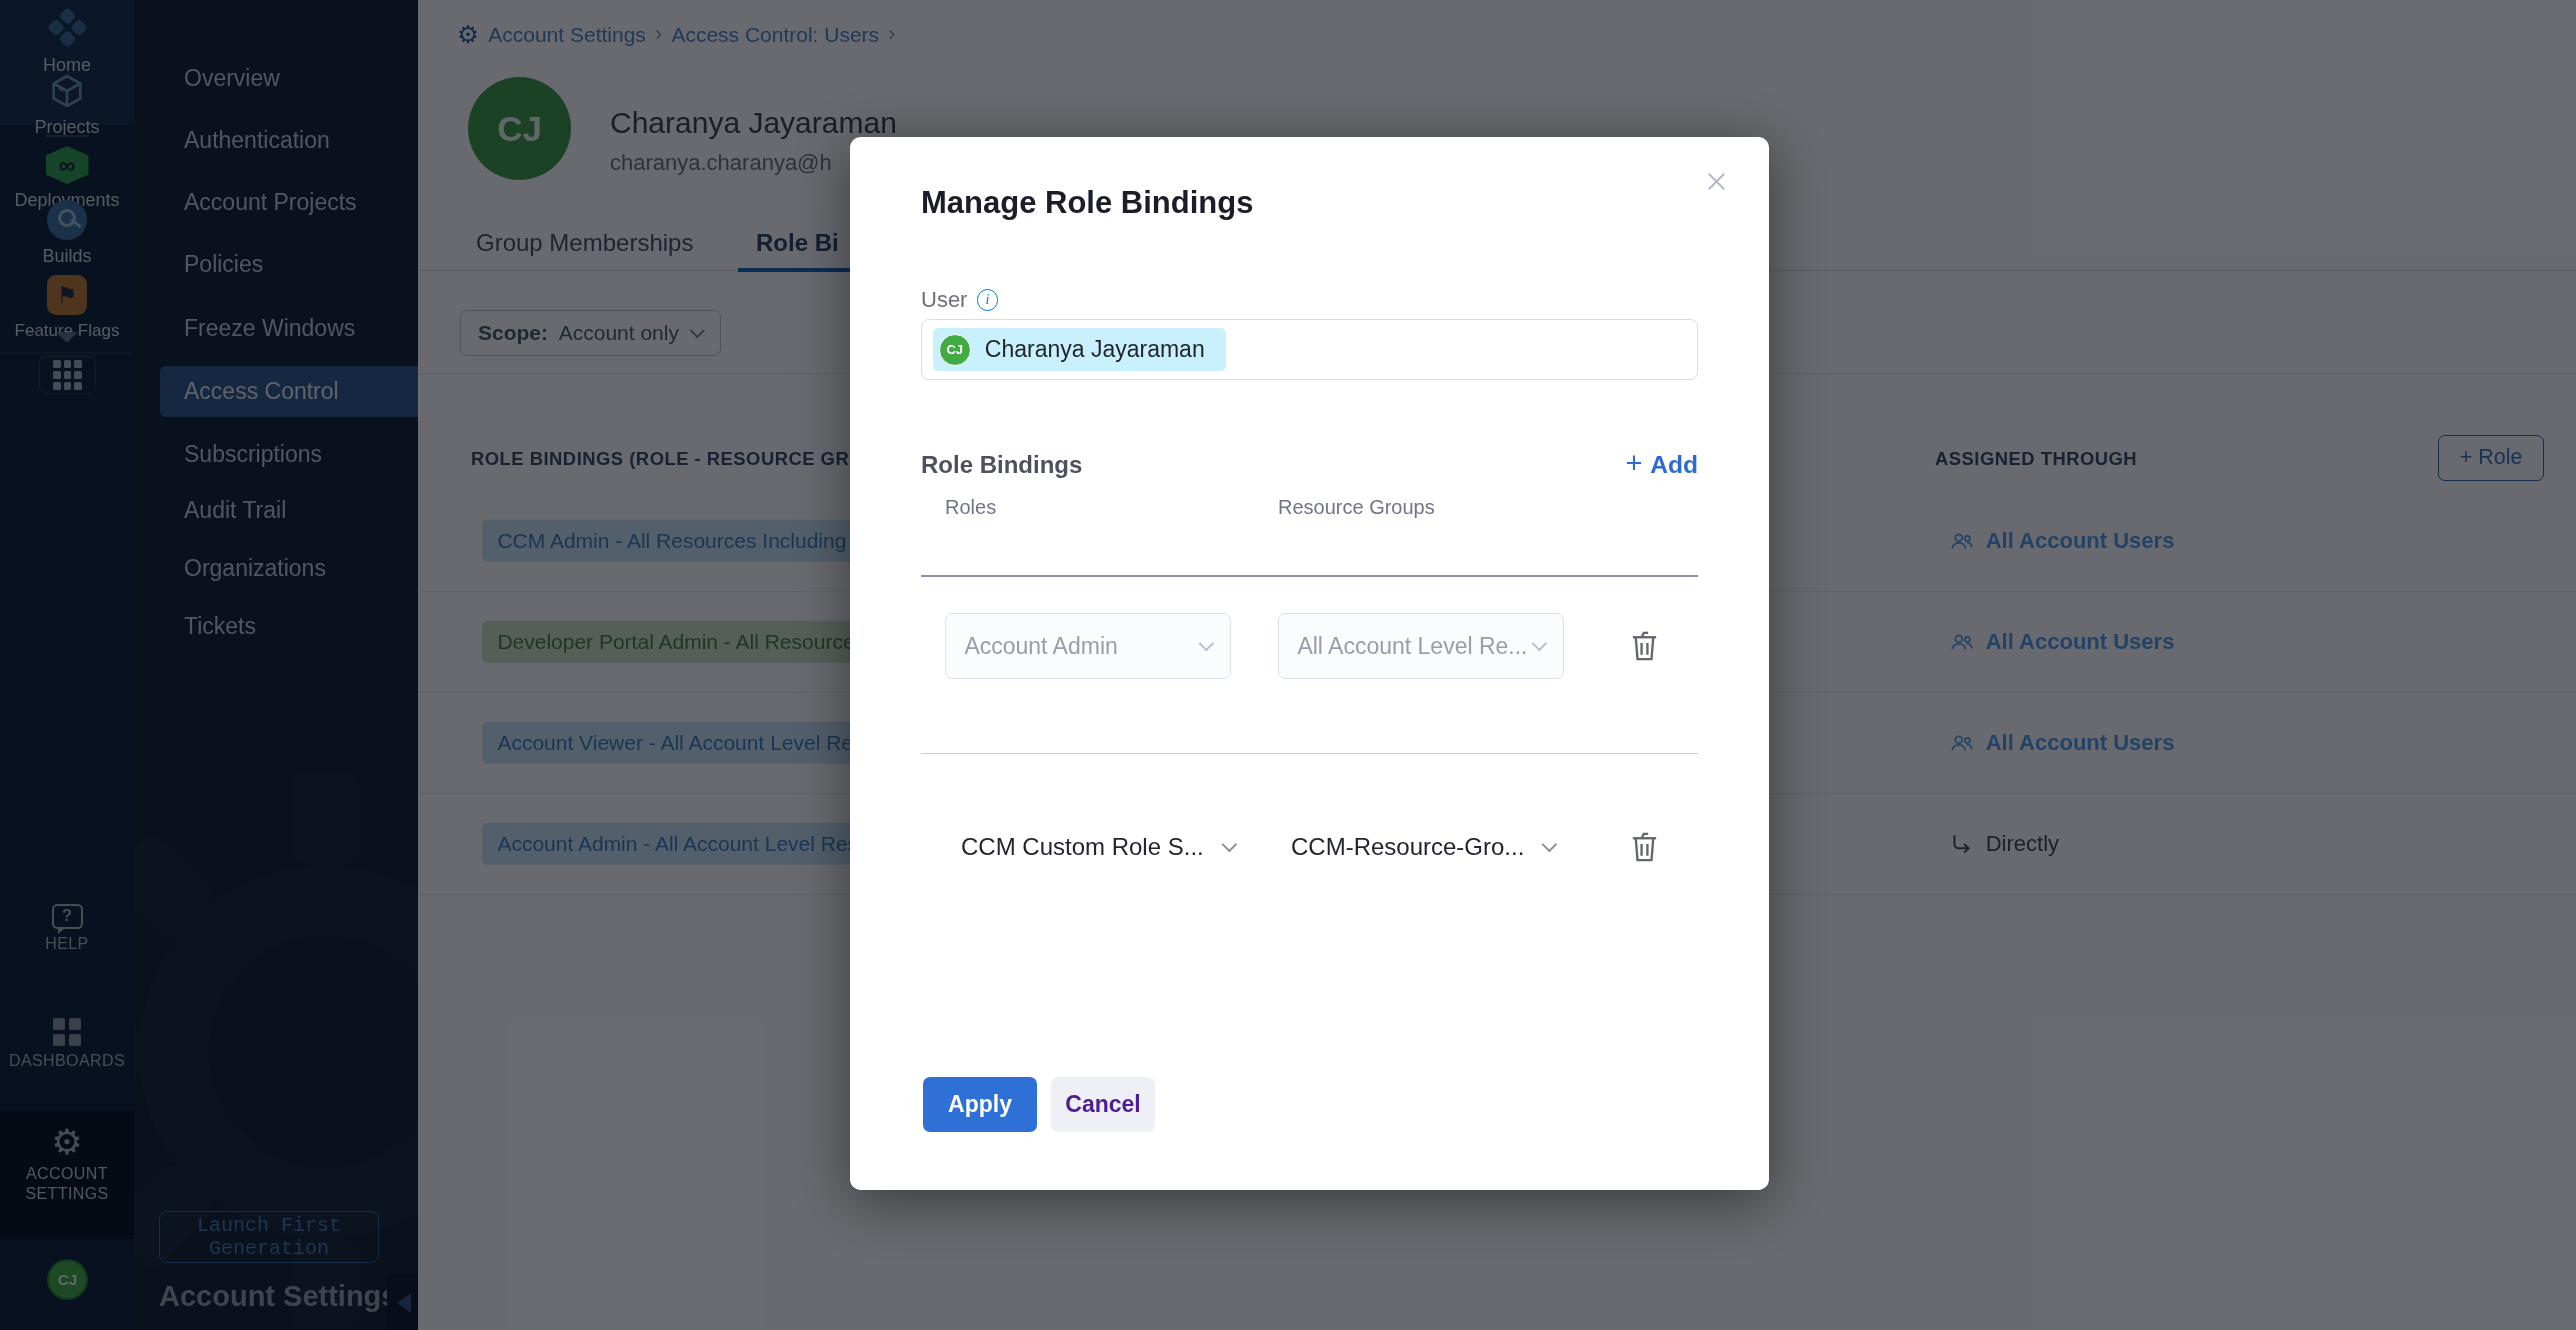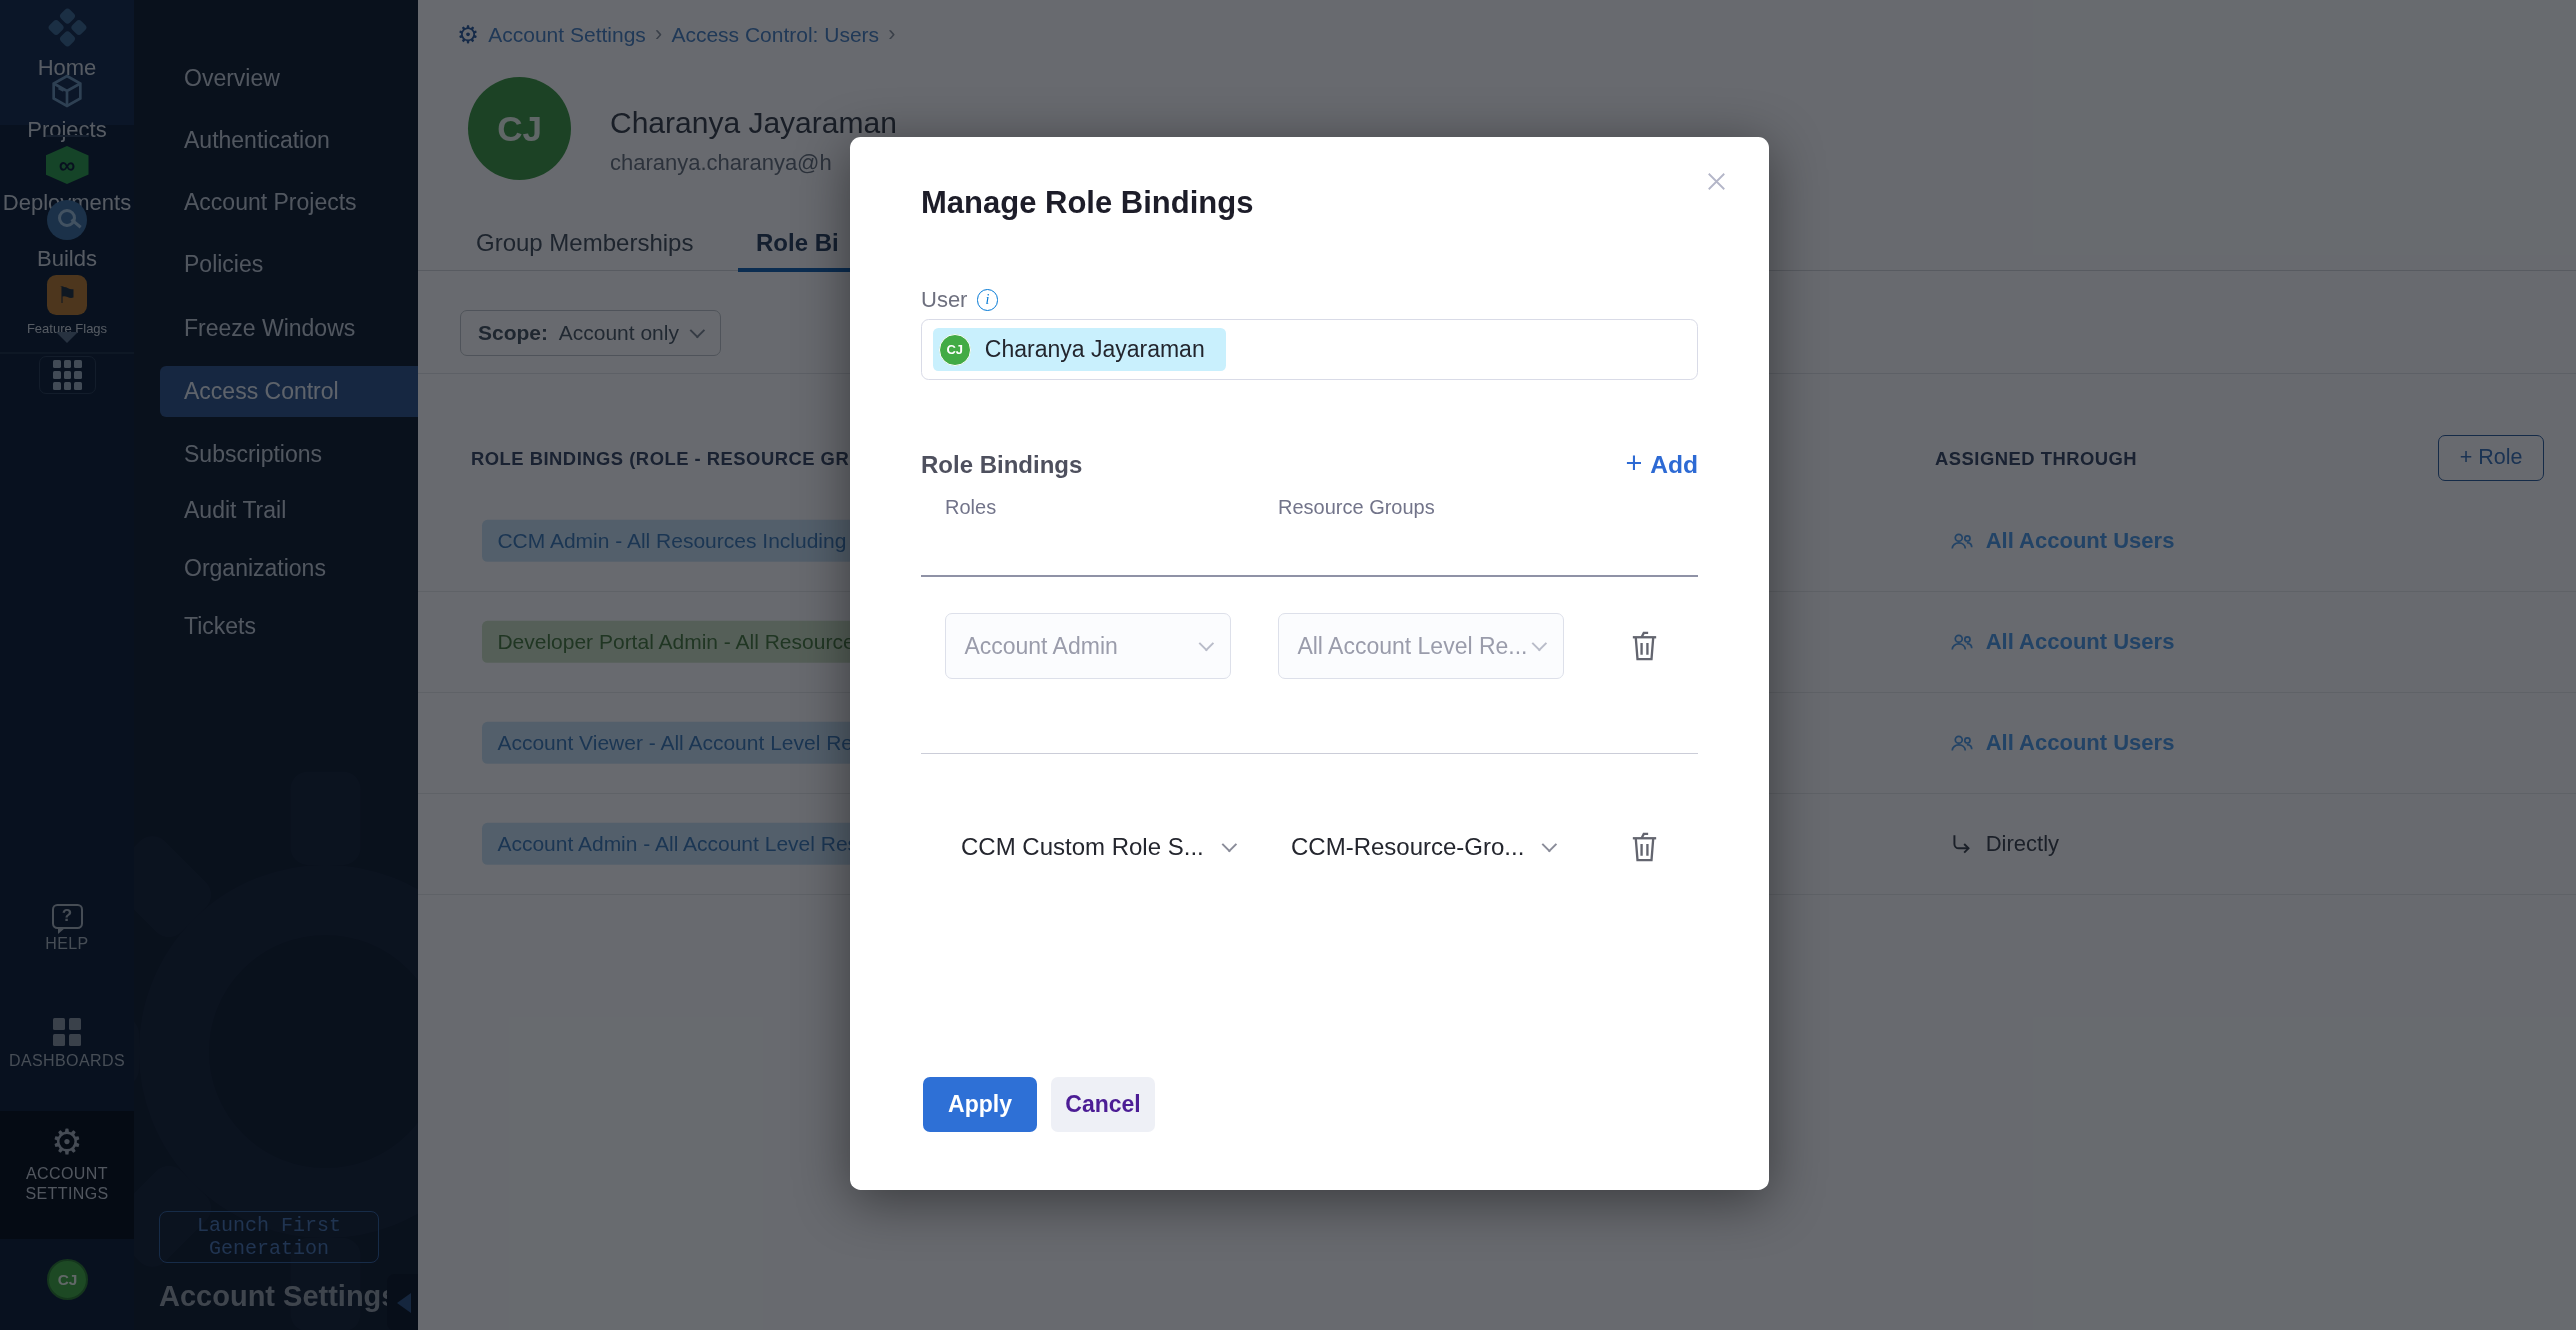--- a/index.html
+++ b/index.html
@@ -4,21 +4,21 @@
 <style>
   * { margin:0; padding:0; box-sizing:border-box; }
   html,body { background:#000; }
   body { font-family:"Liberation Sans", sans-serif; }
   #screen { position:relative; width:2576px; height:1331px; background:#fff; overflow:hidden; }
 
   
   .rail { position:absolute; left:0; top:0; width:134px; height:1331px; background:#0d2038; z-index:10; }
   .rail-top-block { position:absolute; left:0; top:0; width:134px; height:125px; background:#162c4e; }
   .rail-item { position:absolute; left:0; width:134px; display:flex; flex-direction:column; align-items:center; gap:6.1px; cursor:pointer; }
-  .rail-item .lbl { font-size:22px; color:#cfd7e0; }
+  .rail-item .lbl { font-size:18px; color:#cfd7e0; }
   .rail-item .lbl-sm { font-size:16px; color:#a9b3bf; letter-spacing:0.4px; }
   .mini-divider { position:absolute; left:46px; top:135px; width:43px; height:2.3px; background:#2e425d; border-radius:1.5px; }
   .full-divider { position:absolute; left:0; top:352px; width:134px; height:1.5px; background:#1d3048; }
   .hexagon { width:43px; height:38px; background:#2f9e4e; clip-path:polygon(50% 0,100% 25%,100% 75%,50% 100%,0 75%,0 25%); display:flex; align-items:center; justify-content:center; color:#0d2038; font-size:23px; font-weight:bold; }
   .builds-circle { width:40px; height:40px; border-radius:50%; background:#3d6ea0; position:relative; }
   .builds-circle:after { content:""; position:absolute; left:10.7px; top:9.2px; width:12.3px; height:12.3px; border:3.1px solid #9fc0dd; border-radius:50%; }
   .builds-circle:before { content:""; position:absolute; left:23px; top:21.5px; width:12.3px; height:3.1px; background:#9fc0dd; transform:rotate(40deg); }
   .ff-square { width:40px; height:40px; border-radius:9.2px; background:#b87c33; display:flex; align-items:center; justify-content:center; color:#203040; font-size:23px; }
   .chev-down { width:0; height:0; border-left:11.5px solid transparent; border-right:11.5px solid transparent; border-top:11.5px solid #5b7089; }
   .grid-btn { position:absolute; left:39px; top:356px; width:57px; height:38px; border:1.5px solid #2a3c55; border-radius:7px; display:flex; align-items:center; justify-content:center; cursor:pointer; }
@@ -152,21 +152,21 @@
       <span class="lbl">Deployments</span>
     </div>
 
     <div class="rail-item" style="top:200px;">
       <span class="builds-circle"></span>
       <span class="lbl">Builds</span>
     </div>
 
     <div class="rail-item" style="top:275px;">
       <span class="ff-square">⚑</span>
-      <span class="lbl" style="font-size:13px;">Feature Flags</span>
+      <span class="lbl" style="font-size:17px;">Feature Flags</span>
     </div>
 
     <div class="rail-item" style="top:332px;">
       <span class="chev-down"></span>
     </div>
 
     <div class="full-divider"></div>
 
     <div class="grid-btn">
       <span class="grid-dots">

